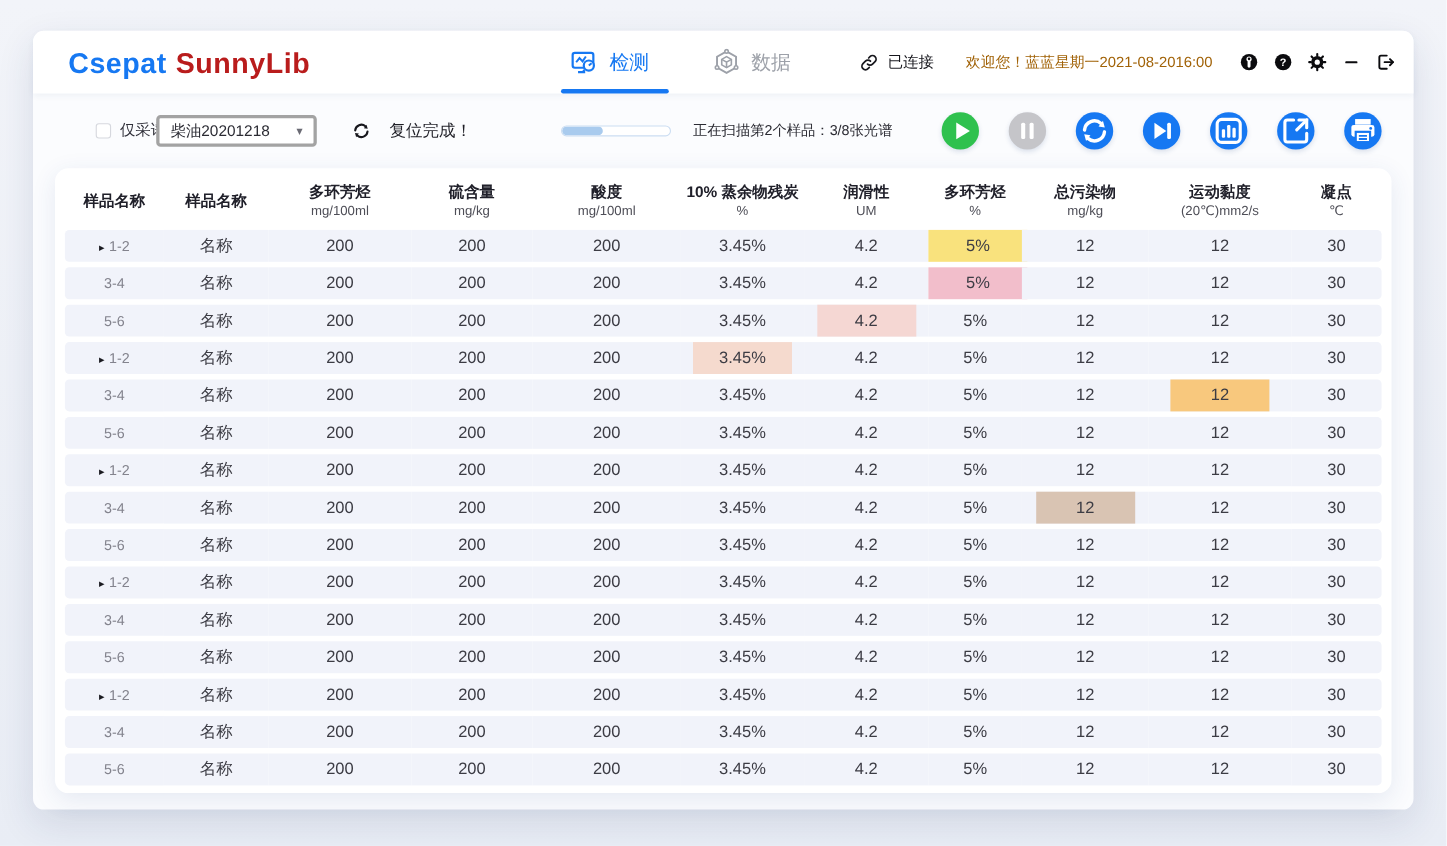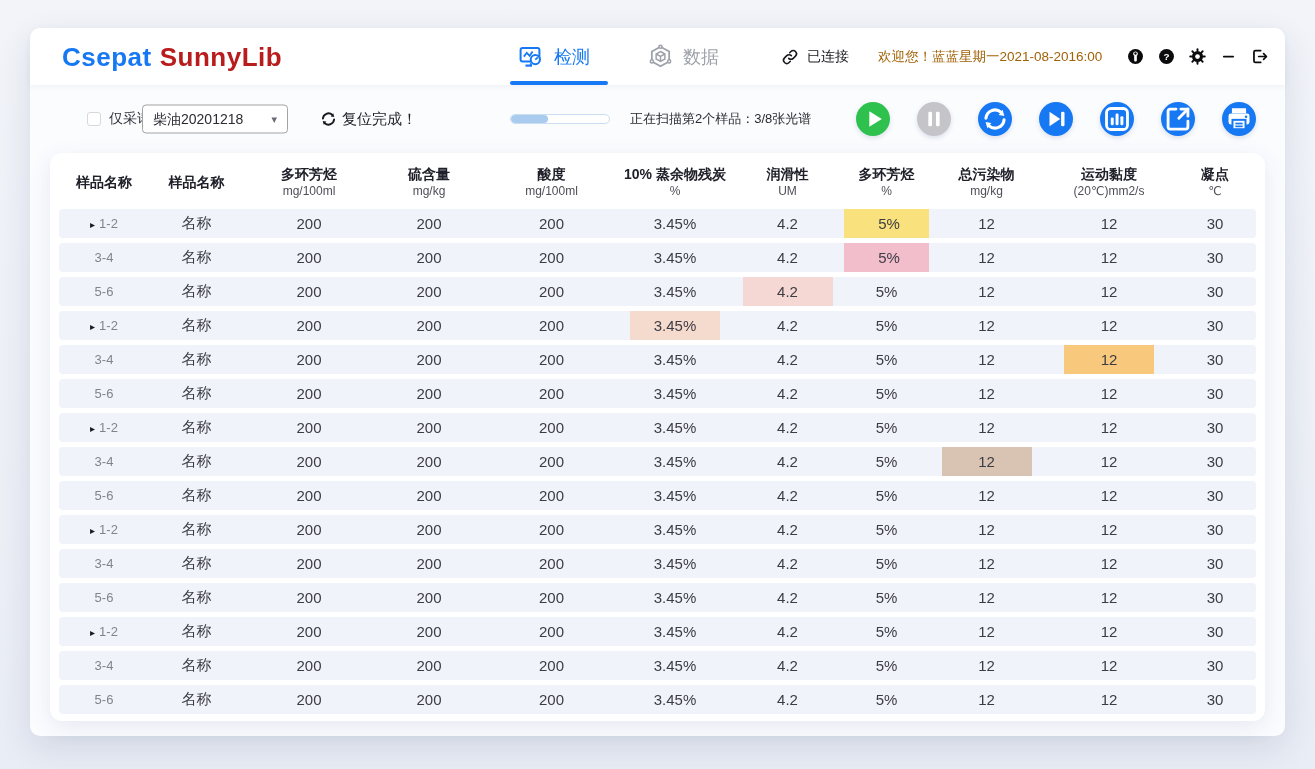--- a/index.html
+++ b/index.html
@@ -30,24 +30,24 @@
   .tab-underline { position:absolute; left:480px; bottom:0; width:98px; height:4px; background:#1678F2; border-radius:2px; }
   .conn { position:absolute; left:750px; top:0; height:57px; display:flex; align-items:center; gap:8px; font-size:14px; color:#17171D; }
   .welcome { position:absolute; left:848px; top:0; height:57px; display:flex; align-items:center; gap:0; font-size:13.5px; color:#a16207; }
   .hdr-icons { position:absolute; right:16px; top:0; height:57px; display:flex; align-items:center; gap:12px; color:#0B0B0E; }
   .hicon { width:19px; height:19px; display:flex; align-items:center; justify-content:center; cursor:pointer; }
   
   .toolbar { position:absolute; left:0; top:57px; width:100%; height:68px; }
   .tb-item { position:absolute; top:50%; transform:translateY(-50%); display:flex; align-items:center; }
   .cbgroup { left:25px; gap:8px; font-size:14px; color:#30303A;padding-left:32px; }
   .cb { width:14px; height:14px; border:1px solid #D6D8DE; border-radius:3px; background:#fff; cursor:pointer; }
-  .select { left:112px; width:146px; height:29px; background:#fff; border:1px solid #a3a3a3; border-radius:4px;
+  .select { left:112px; width:146px; height:29px; background:#fff; border:3px solid #a3a3a3; border-radius:4px;
     padding:0 10px; display:flex; align-items:center; justify-content:space-between; font-size:14px; color:#2B2B33; cursor:pointer; }
   .caret { color:#6B6B74; font-size:11px; margin-left:6px; }
-  .resetgroup { left:288px; gap:3px; font-size:15px; color:#1E1E26; }
+  .resetgroup { left:288px; gap:15px; font-size:15px; color:#1E1E26; }
   .progress { left:480px; width:100px; height:10px; border:1px solid #CBDDF2; border-radius:6px; background:#fff; overflow:hidden; }
   .progress .fill { height:100%; background:#A9CBEE; border-radius:6px; }
   .scan { left:600px; font-size:13px; color:#2A2A32; }
   .tb-buttons { position:absolute; right:29px; top:50%; transform:translateY(-50%); display:flex; gap:27px; }
   .cbtn { width:34px; height:34px; border-radius:50%; display:flex; align-items:center; justify-content:center; cursor:pointer;
     box-shadow:0 2px 5px rgba(30,60,120,.15); }
   
   .table-card {
     position:absolute; left:20px; top:125px; width:1215px; height:568px;
     background:#fff; border-radius:12px; box-shadow:0 6px 22px rgba(40,70,140,.10);

